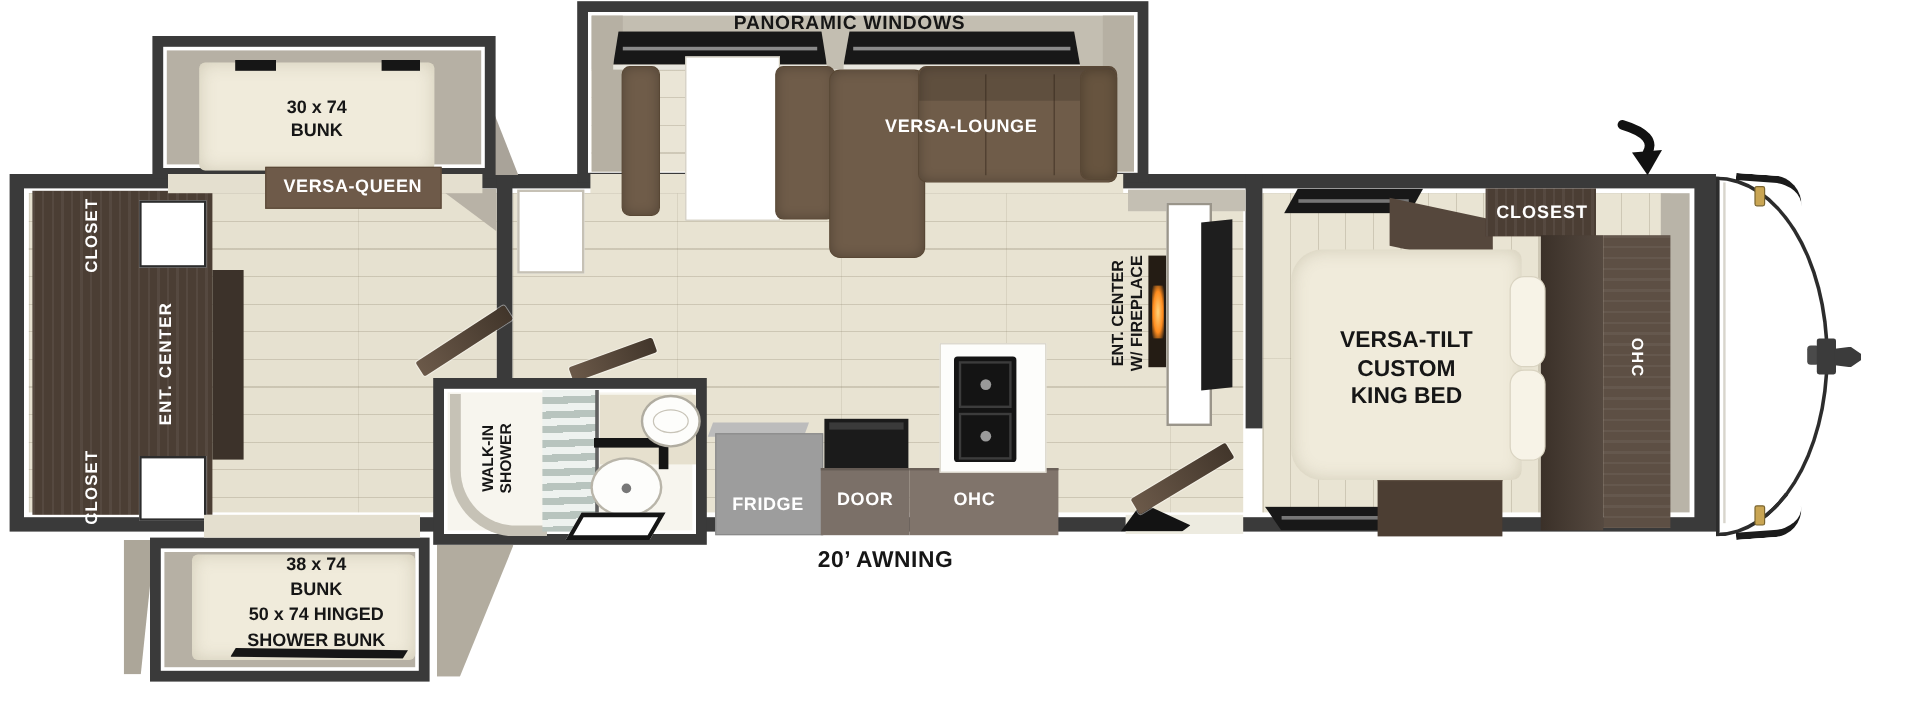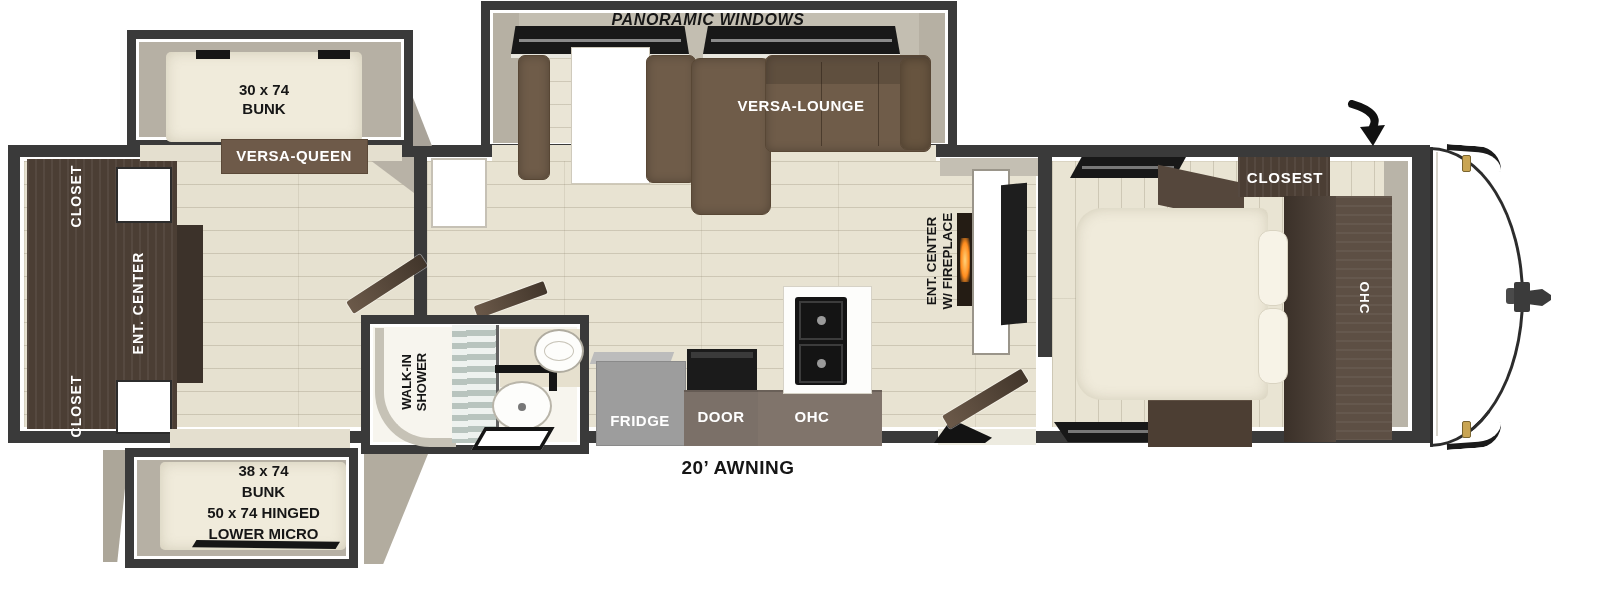--- a/index.html
+++ b/index.html
@@ -73,42 +73,42 @@
   <div class="abs wall" style="left:125px;top:448px;width:233px;height:120px;"></div>
   <div class="abs lining" style="left:134px;top:457px;width:215px;height:102px;"></div>
   <div class="abs" style="left:137px;top:460px;width:209px;height:96px;background:#b6b0a4;"></div>
   <div class="abs" style="left:170px;top:429px;width:180px;height:19px;background:#e4dfcf;"></div>
   <div class="abs cream" style="left:160px;top:462px;width:186px;height:88px;"></div>
   <div class="abs" style="left:192px;top:540px;width:148px;height:9px;background:#161616;clip-path:polygon(3% 0,100% 20%,97% 100%,0 80%);"></div>
   <div class="abs lbl" style="left:160px;top:460px;width:207px;font-size:15px;line-height:21px;">
     <span>38 x 74</span><br>
     <span>BUNK</span><br>
     <span>50 x 74 HINGED</span><br>
-    <span>LOWER MICRO</span>
+    <span>SHOWER BUNK</span>
   </div>
 
   <div class="abs" style="left:364px;top:454px;width:64px;height:110px;background:#b2ac9f;clip-path:polygon(0 0,100% 0,30% 100%,0 100%);"></div>
 
   <div class="abs wall" style="left:481px;top:1px;width:476px;height:151px;"></div>
   <div class="abs lining" style="left:490px;top:10px;width:458px;height:134px;"></div>
   <div class="abs planks-h" style="left:493px;top:58px;width:452px;height:85px;background-color:#eae5d6;"></div>
   <div class="abs" style="left:493px;top:13px;width:452px;height:45px;background:#c3beb1;"></div>
   <div class="abs" style="left:493px;top:13px;width:26px;height:130px;background:#b6b0a3;"></div>
   <div class="abs" style="left:919px;top:13px;width:26px;height:130px;background:#b6b0a3;"></div>
   <div class="abs" style="left:492px;top:145px;width:444px;height:16px;background:#e8e3d2;"></div>
 
   <div class="abs winblk" style="left:511px;top:26px;width:178px;height:28px;clip-path:polygon(2.5% 0,97.5% 0,100% 100%,0 100%);">
     <div class="abs" style="left:8px;top:13px;width:162px;height:3px;background:#8a8a8a;"></div>
   </div>
   <div class="abs" style="left:511px;top:54px;width:178px;height:4px;background:#e8e6de;"></div>
   <div class="abs winblk" style="left:703px;top:26px;width:197px;height:28px;clip-path:polygon(2.5% 0,97.5% 0,100% 100%,0 100%);">
     <div class="abs" style="left:8px;top:13px;width:181px;height:3px;background:#8a8a8a;"></div>
   </div>
   <div class="abs" style="left:703px;top:54px;width:197px;height:4px;background:#e8e6de;"></div>
-  <div class="abs lbl ctr" style="left:708px;top:20px;font-size:16px;letter-spacing:.6px;z-index:8;font-style:italic;">PANORAMIC WINDOWS</div>
+  <div class="abs lbl ctr" style="left:708px;top:20px;font-size:16px;letter-spacing:.6px;z-index:8;">PANORAMIC WINDOWS</div>
 
   <div class="abs sofa" style="left:518px;top:55px;width:30px;height:123px;"></div>
   <div class="abs" style="left:571px;top:47px;width:77px;height:135px;background:#ffffff;border:1px solid #cfcabc;"></div>
   <div class="abs sofa" style="left:646px;top:55px;width:48px;height:126px;"></div>
   <div class="abs sofa" style="left:691px;top:58px;width:78px;height:155px;border-radius:9px;"></div>
   <div class="abs sofa" style="left:765px;top:55px;width:164px;height:95px;">
     <div class="abs" style="left:0;top:0;width:164px;height:28px;background:rgba(0,0,0,.14);border-radius:7px 7px 0 0;"></div>
     <div class="abs" style="left:55px;top:6px;width:1px;height:84px;background:rgba(40,28,18,.5);"></div>
     <div class="abs" style="left:112px;top:6px;width:1px;height:84px;background:rgba(40,28,18,.5);"></div>
   </div>
@@ -183,20 +183,25 @@
   <div class="abs" style="left:1158px;top:174px;width:86px;height:40px;background:#55473c;transform:skewY(12deg);"></div>
   <div class="abs wood" style="left:1238px;top:157px;width:92px;height:40px;"></div>
   <div class="abs wlbl ctr" style="left:1285px;top:178px;font-size:15px;letter-spacing:.8px;z-index:8;">CLOSEST</div>
   <div class="abs wood" style="left:1284px;top:196px;width:52px;height:246px;background-image:linear-gradient(90deg,rgba(0,0,0,.22),rgba(255,255,255,.06));"></div>
   <div class="abs wood2" style="left:1336px;top:196px;width:56px;height:244px;"></div>
   <div class="abs wlbl vrot2" style="left:1364px;top:298px;font-size:13.5px;letter-spacing:1px;">OHC</div>
   <div class="abs" style="left:1148px;top:396px;width:104px;height:46px;background:#4c3e33;border-top:5px solid #5f5043;"></div>
   <div class="abs cream" style="left:1076px;top:208px;width:192px;height:192px;border-radius:26px 8px 8px 26px;"></div>
   <div class="abs" style="left:1258px;top:230px;width:28px;height:74px;background:#f7f3e7;border:1px solid #d9d3c1;border-radius:12px;"></div>
   <div class="abs" style="left:1258px;top:308px;width:28px;height:74px;background:#f7f3e7;border:1px solid #d9d3c1;border-radius:12px;"></div>
+  <div class="abs lbl" style="left:1076px;top:272px;width:192px;font-size:19px;line-height:23.5px;z-index:8;">
+    <span>VERSA-TILT</span><br>
+    <span>CUSTOM</span><br>
+    <span>KING BED</span>
+  </div>
 
   <div class="abs" style="left:1430px;top:147px;width:88px;height:294px;background:#fff;border:3px solid #2c2c2c;border-radius:0 100% 100% 0 / 0 50% 50% 0;"></div>
   <div class="abs" style="left:1436px;top:152px;width:2px;height:284px;background:#d8d5cc;"></div>
   <div class="abs" style="left:1446px;top:146px;width:56px;height:18px;border-top:6px solid #1b1b1b;border-top-right-radius:30px;transform:rotate(4deg);"></div>
   <div class="abs" style="left:1446px;top:424px;width:56px;height:18px;border-bottom:6px solid #1b1b1b;border-bottom-right-radius:30px;transform:rotate(-4deg);"></div>
   <div class="abs" style="left:1462px;top:155px;width:7px;height:15px;background:#c9a553;border:1px solid #7a6530;border-radius:2px;"></div>
   <div class="abs" style="left:1462px;top:421px;width:7px;height:15px;background:#c9a553;border:1px solid #7a6530;border-radius:2px;"></div>
   <div class="abs" style="left:1506px;top:288px;width:10px;height:16px;background:#4a4a4a;border-radius:3px;"></div>
   <div class="abs" style="left:1514px;top:282px;width:16px;height:30px;background:#3b3b3b;border-radius:2px;"></div>
   <div class="abs" style="left:1529px;top:289px;width:22px;height:17px;background:#3b3b3b;clip-path:polygon(0 10%,60% 0,100% 35%,100% 65%,60% 100%,0 90%);"></div>

